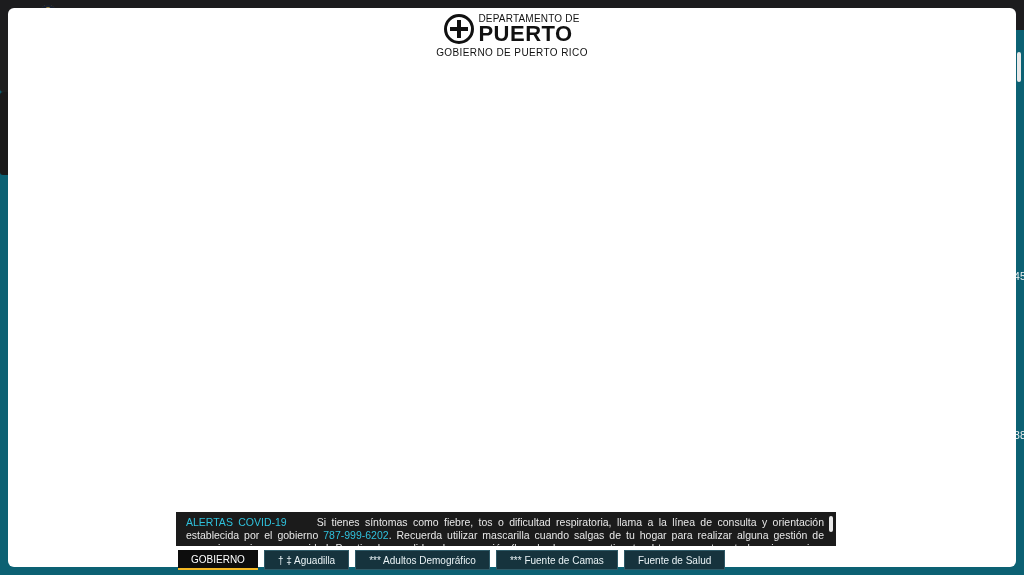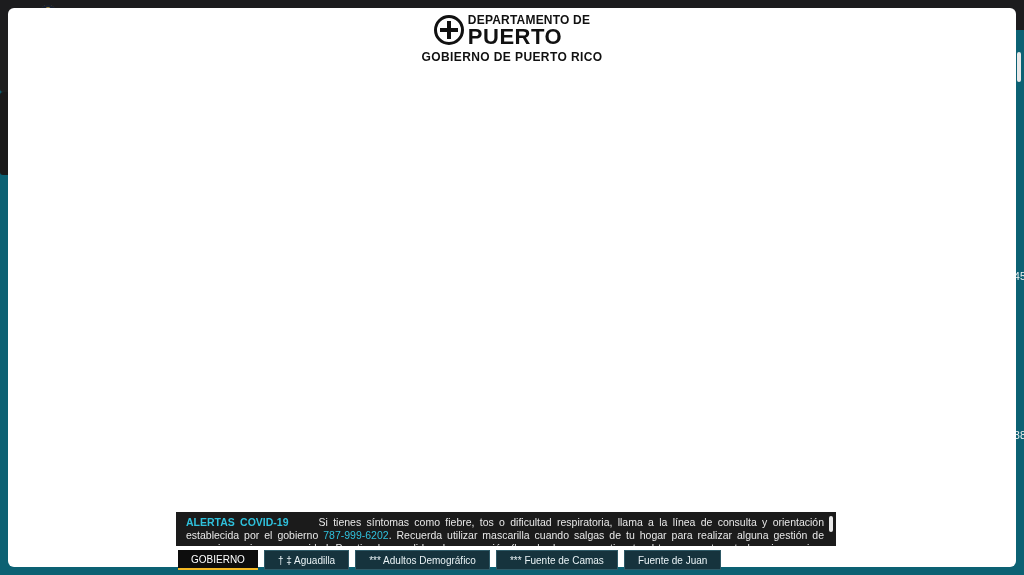--- a/index.html
+++ b/index.html
@@ -104,29 +104,29 @@
   .pie { position:absolute; left:4px; top:80px; width:40px; height:40px; border-radius:50%; }
 
   
   #card-logo { left:844px; top:487px; width:172px; height:83px; background:#1a1a1a; border-radius:3px; }
   #ds-box { position:absolute; left:8px; top:8px; right:8px; bottom:8px; background:#fff; border-radius:6px;
             color:#111; padding:5px 6px 3px 6px; }
   #ds-row { display:flex; align-items:center; justify-content:center; }
   #ds-icon { width:30px; height:30px; border:3px solid #111; border-radius:50%; position:relative; flex:none; margin-right:4px;}
   #ds-icon:before { content:""; position:absolute; left:10px; top:3px; width:4px; height:18px; background:#111; }
   #ds-icon:after { content:""; position:absolute; left:3px; top:10px; width:18px; height:4px; background:#111; }
-  #ds-l1 { font-size:12px; font-weight:bold; letter-spacing:.2px;text-align:right; }
+  #ds-l1 { font-size:10px; font-weight:normal; letter-spacing:.2px;text-align:right; }
   #ds-l2 { font-size:22px; font-weight:bold; letter-spacing:.5px; line-height:20px; }
-  #ds-l3 { text-align:center; font-size:12px; font-weight:bold; margin-top:3px; letter-spacing:.4px; }
+  #ds-l3 { text-align:center; font-size:10px; font-weight:normal; margin-top:3px; letter-spacing:.4px; }
 
   
   #panel-alert { position:absolute; left:176px; top:512px; width:660px; height:34px; background:#1b1b1b;
                  padding:4px 12px 0 10px; overflow:hidden; }
   #alert-text { font-size:10.5px; line-height:13px; color:#e8e8e8; text-align:justify; }
-  #alert-label { color:#2fc1dc; font-weight:bold; margin-right:30px; }
+  #alert-label { color:#2fc1dc; font-weight:normal; margin-right:30px; }
   .cy { color:#2fc1dc; cursor:pointer; }
   #alert-sb { position:absolute; right:3px; top:4px; width:4px; height:16px; background:#e9e9e9; border-radius:2px; }
   #btabs { position:absolute; left:178px; top:550px; height:20px; display:flex; gap:6px; }
   .btab { font-size:10px; padding:4px 13px 3px 13px; cursor:pointer; white-space:nowrap; }
   .btab.on { background:#0d0d0d; color:#fff; border-bottom:2px solid #f3b824; }
   .btab.off { background:#16333d; color:#e9f2f5; border:1px solid #2e5966; }
 </style>
 </head>
 <body>
 
@@ -575,16 +575,16 @@
     <div id="alert-text">
       <span id="alert-label">ALERTAS  COVID-19</span><span>Si tienes síntomas como fiebre, tos o dificultad respiratoria, llama a la línea de consulta y orientación establecida por el gobierno </span><span class="cy">787-999-6202</span><span>. Recuerda utilizar mascarilla cuando salgas de tu hogar para realizar alguna gestión de urgencia o primera necesidad. Practica las medidas de prevención (lavado de manos, etiqueta al toser y no tocarte los ojos, nariz y boca) y respeta las normas de distanciamiento físico.</span>
     </div>
     <div id="alert-sb"></div>
   </div>
   <div id="btabs">
       <div class="btab on">GOBIERNO</div>
       <div class="btab off">† ‡ Aguadilla</div>
       <div class="btab off">*** Adultos Demográfico</div>
       <div class="btab off">*** Fuente de Camas</div>
-      <div class="btab off">Fuente de Juan</div>
+      <div class="btab off">Fuente de Salud</div>
     </div>
 
 </div>
 
 </body></html>

